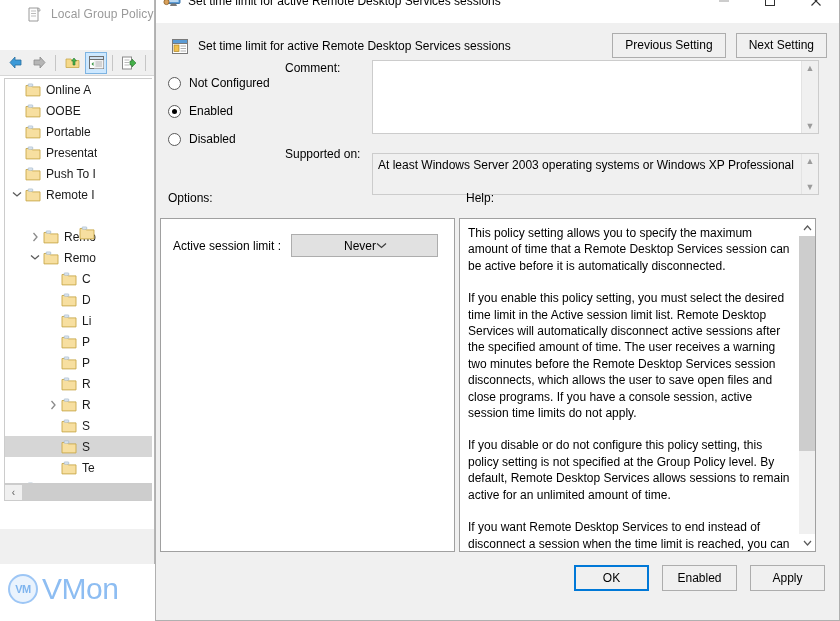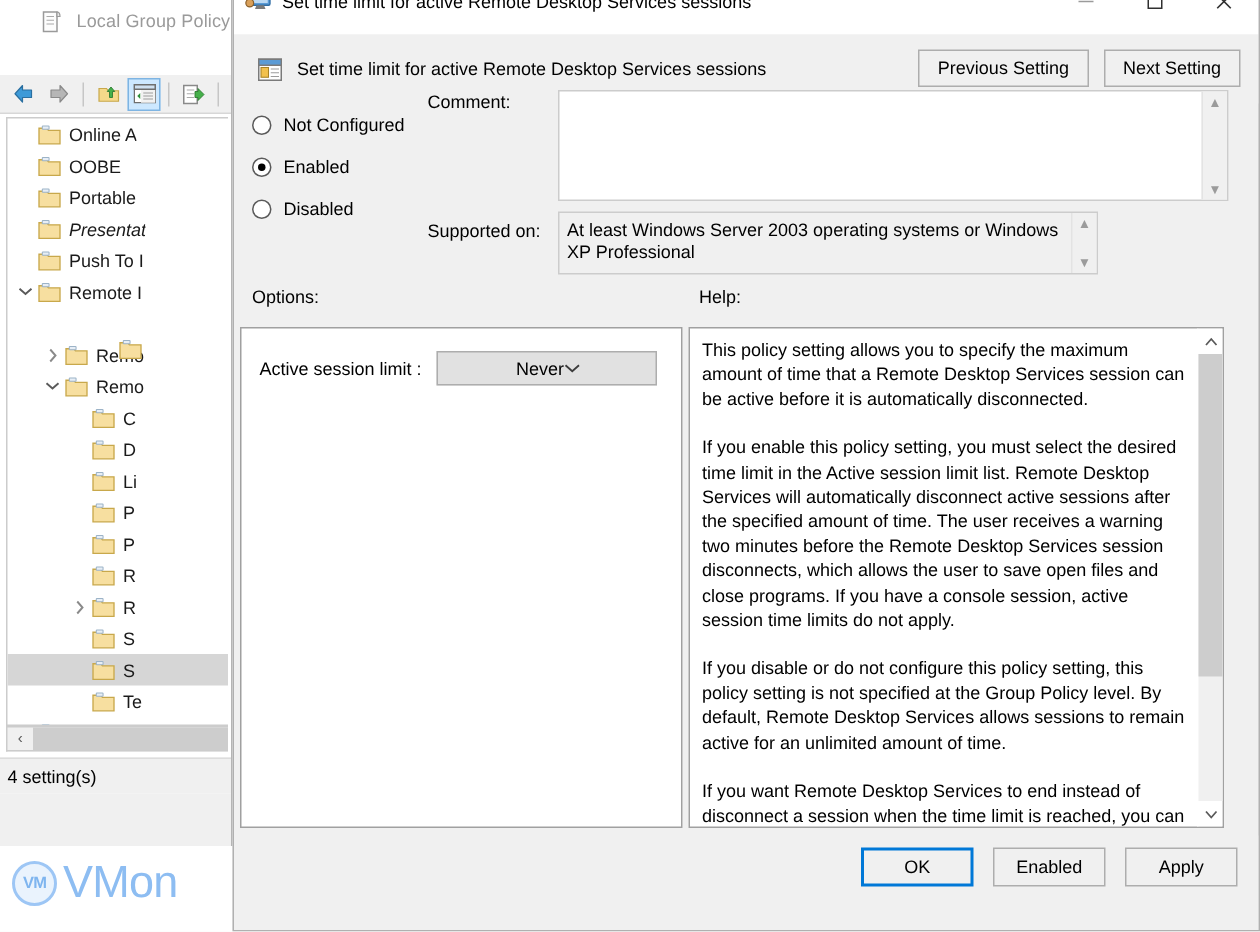--- a/index.html
+++ b/index.html
@@ -163,21 +163,21 @@
   .cmt-txt { flex:1; }
   .vscroll {
     width:17px; background:#f0f0f0; border-left:1px solid #e3e3e3;
     display:flex; flex-direction:column; justify-content:space-between; align-items:center;
     padding: 2px 0;
   }
   .vscroll .arw { font-size:9px; color:#9b9b9b; line-height:10px; }
 
   .lbl-supported { position:absolute; left:129px; top:78px; font-size:12px; color:#000; }
   .supported-box {
-    position:absolute; left:216px; top:72px; width:360px; height:42px;
+    position:absolute; left:216px; top:84px; width:447px; height:42px;
     background:#f0f0f0; border:1px solid #cccccc;
     display:flex;
   }
   .sup-txt { flex:1; font-size:12px; color:#000; padding:4px 5px; line-height:15px; }
 
   
   .lbl-options { position:absolute; left:12px; top:212px; font-size:12px; color:#000; }
   .lbl-help { position:absolute; left:310px; top:212px; font-size:12px; color:#000; }
 
   .options-panel {
@@ -309,21 +309,21 @@
           <span class="tlabel">OOBE</span>
         </div>
         <div class="tnode" style="padding-left: 4px;">
           <span class="twist"></span>
           <span class="folder"><svg width="16" height="14" viewBox="0 0 16 14">
               <path d="M1 2.5 h5.2 l1.1 1.4 h7.7 v9 h-14 z" fill="#f7dfa0" stroke="#c8a84b" stroke-width="0.9"></path>
               <rect x="3.2" y="1" width="4.5" height="2.2" rx="0.4" fill="#e7eef6" stroke="#9cb3c7" stroke-width="0.7"></rect>
             </svg></span>
           <span class="tlabel">Portable</span>
         </div>
-        <div class="tnode" style="padding-left: 4px; font-style: italic;">
+        <div class="tnode" style="padding-left: 4px;">
           <span class="twist"></span>
           <span class="folder"><svg width="16" height="14" viewBox="0 0 16 14">
               <path d="M1 2.5 h5.2 l1.1 1.4 h7.7 v9 h-14 z" fill="#f7dfa0" stroke="#c8a84b" stroke-width="0.9"></path>
               <rect x="3.2" y="1" width="4.5" height="2.2" rx="0.4" fill="#e7eef6" stroke="#9cb3c7" stroke-width="0.7"></rect>
             </svg></span>
           <span class="tlabel">Presentat</span>
         </div>
         <div class="tnode" style="padding-left: 4px;">
           <span class="twist"></span>
           <span class="folder"><svg width="16" height="14" viewBox="0 0 16 14">
@@ -468,23 +468,20 @@
             </svg></span>
           <span class="tlabel">RSS Feed</span>
         </div>
       </div>
 
     <div class="gpe-hscroll">
       <div class="hs-arrow">‹</div>
       <div class="hs-thumb"></div>
     </div>
 
-    <div class="gpe-status">
-      <span>4 setting(s)</span>
-    </div>
     <div class="gpe-below"></div>
   </div>
 
   <div class="watermark">
     <div class="wm-circle">VM</div>
     <div class="wm-text">VMon</div>
   </div>
 
   <div class="dlg">
 

